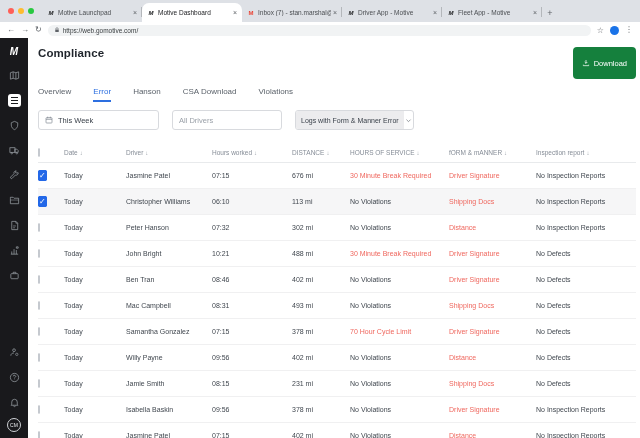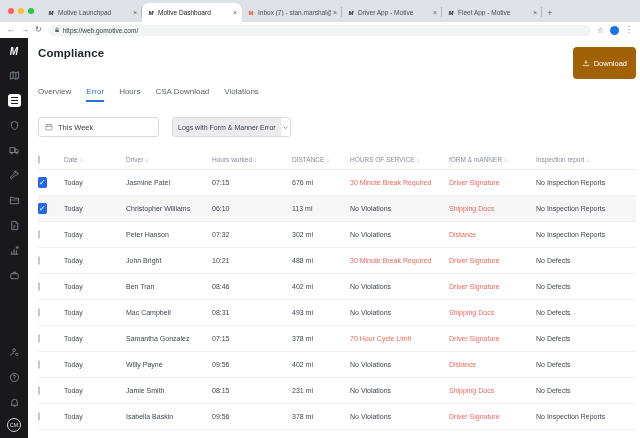--- a/index.html
+++ b/index.html
@@ -35,28 +35,28 @@
   .side-ic svg { width:11px; height:11px; }
   .side-ic.active .tile { width:13px; height:13px; background:#fff; border-radius:3px; display:flex; flex-direction:column; justify-content:center; align-items:center; gap:1.5px; }
   .tile i { display:block; width:7px; height:1.2px; background:#1b1c1e; }
   .side-spacer { flex:1; }
   .side-avatar { width:14px; height:14px; border-radius:50%; border:1px solid #cfd2d6; color:#e8eaed; font-size:5px; display:flex; align-items:center; justify-content:center; margin-top:3px; }
 
   .main { flex:1; position:relative; padding:0 4px 0 10px; overflow:hidden; }
 
   .header-row { display:flex; justify-content:space-between; align-items:flex-start; margin-top:9px; }
   .page-title { font-size:11.5px; font-weight:bold; color:#1f242b; letter-spacing:.1px; }
-  .dl-btn { background:#a16207; color:#fff; border:none; border-radius:4px; height:19px; padding:16px 9px; font-size:7.5px; display:flex; align-items:center; gap:4px; font-family:inherit; }
+  .dl-btn { background:#15803d; color:#fff; border:none; border-radius:4px; height:19px; padding:16px 9px; font-size:7.5px; display:flex; align-items:center; gap:4px; font-family:inherit; }
   .dl-btn svg { width:8px; height:8px; }
 
-  .nav-tabs { display:flex; gap:15px; margin-top:8px; font-size:8px; color:#5c636b; height:15px; }
+  .nav-tabs { display:flex; gap:22px; margin-top:8px; font-size:8px; color:#5c636b; height:15px; }
   .nav-tab { padding-bottom:4px; }
   .nav-tab.active { color:#2d6fe0; border-bottom:2px solid #2d6fe0; }
 
-  .filters { display:flex; gap:13px; margin-top:15px; }
+  .filters { display:flex; gap:13px; margin-top:8px; }
   .fbox { height:20px; border:1px solid #d8dade; border-radius:3px; display:flex; align-items:center; font-size:7.5px; }
   .f-date { width:121px; padding:0 6px; gap:5px; color:#3b424b; }
   .f-date svg { width:8px; height:8px; }
   .f-drivers { width:110px; padding:0 6px; color:#9aa0a8; }
   .f-logs { width:119px; padding:0; overflow:hidden; color:#3b424b; }
   .f-logs .chip { flex:1; height:100%; background:#ececee; display:flex; align-items:center; padding:0 5px; font-size:7px; white-space:nowrap; }
   .f-logs .chev { width:15px; display:flex; align-items:center; justify-content:center; }
   .f-logs .chev svg { width:7px; height:7px; }
 
   
@@ -219,32 +219,35 @@
         <svg viewBox="0 0 24 24">
             <path d="M12 3v10m0 0l-4-4m4 4l4-4M4 17v3h16v-3" fill="none" stroke="#fff" stroke-width="2.2"></path>
           </svg>
         <span>Download</span>
       </button>
     </div>
 
     <div class="nav-tabs" id="navtabs">
         <div class="nav-tab">Overview</div>
         <div class="nav-tab active">Error</div>
-        <div class="nav-tab">Hours</div>
+        <div class="nav-tab">Hanson</div>
         <div class="nav-tab">CSA Download</div>
         <div class="nav-tab">Violations</div>
       </div>
 
     <div class="filters">
       <div class="fbox f-date">
         <svg viewBox="0 0 24 24">
             <rect x="3" y="5" width="18" height="16" rx="2" fill="none" stroke="#7a828c" stroke-width="2"></rect>
             <path d="M3 10h18M8 2v5M16 2v5" fill="none" stroke="#7a828c" stroke-width="2"></path>
           </svg>
         <span>This Week</span>
+      </div>
+      <div class="fbox f-drivers">
+        <span>All Drivers</span>
       </div>
       <div class="fbox f-logs">
         <span class="chip">Logs with Form &amp; Manner Error</span>
         <span class="chev">
           <svg viewBox="0 0 24 24">
               <path d="M5 9l7 7 7-7" fill="none" stroke="#5c636b" stroke-width="2.2"></path>
             </svg>
         </span>
       </div>
     </div>

